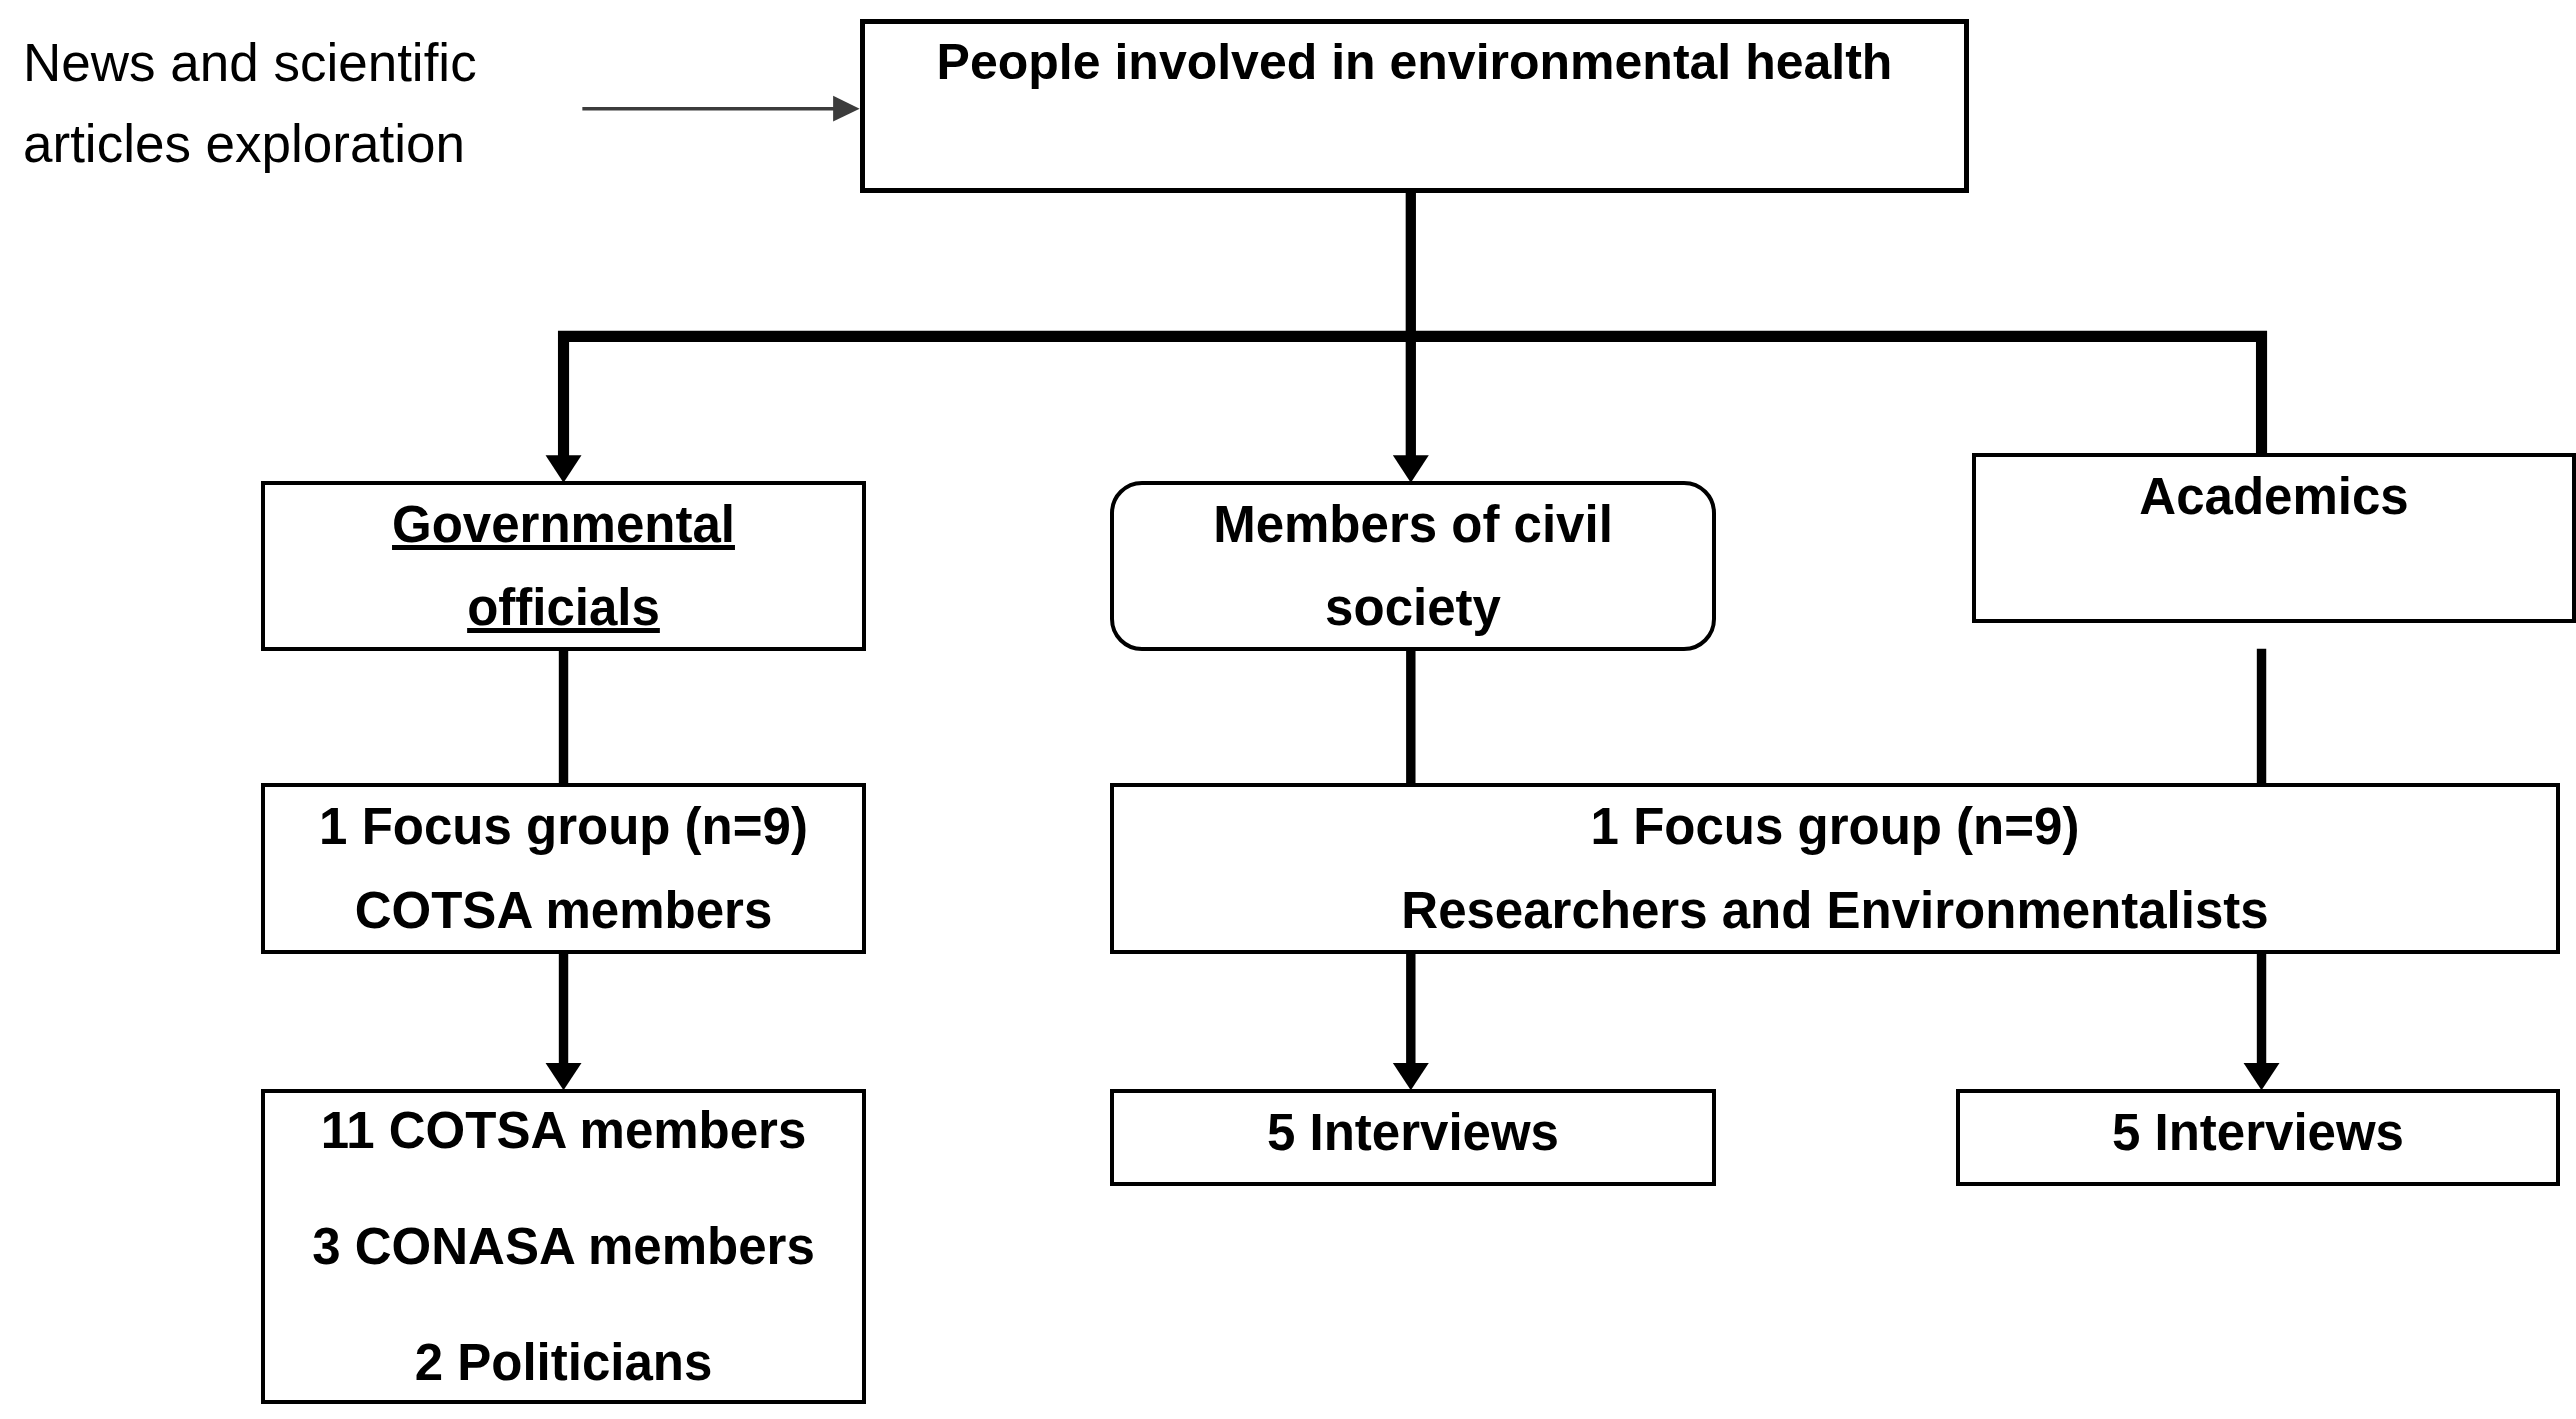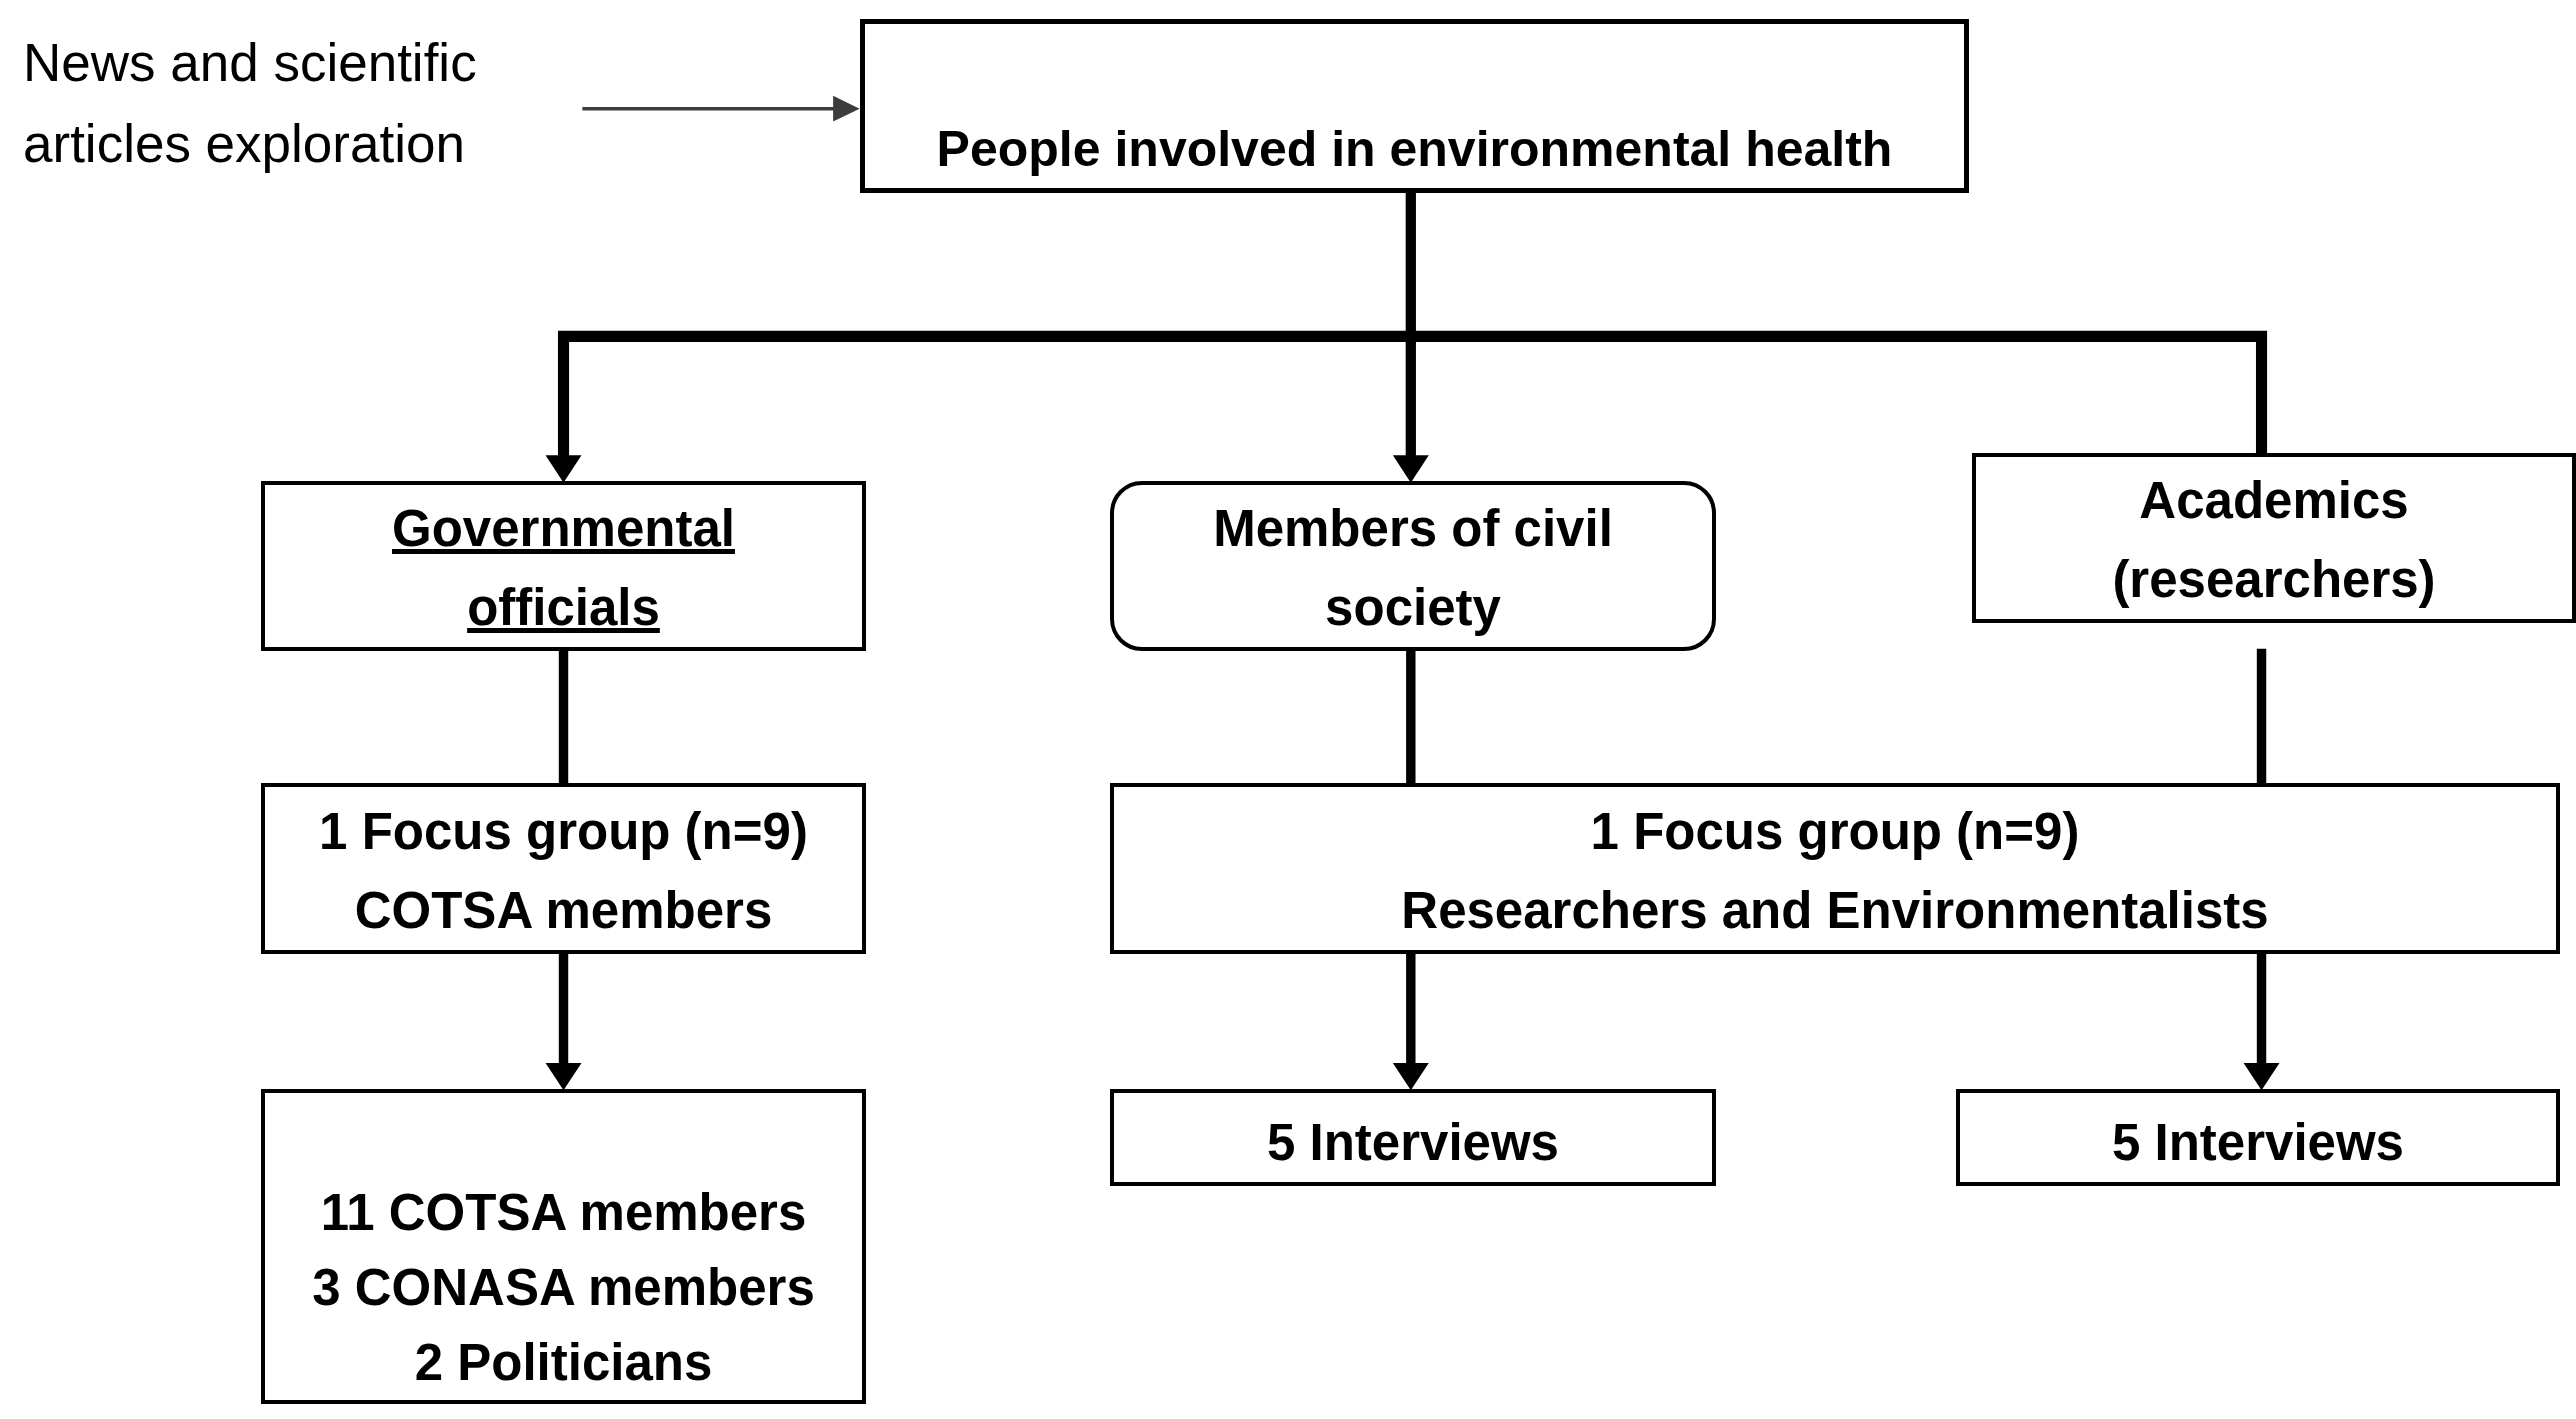--- a/index.html
+++ b/index.html
@@ -62,21 +62,21 @@
   }
   .box {
     position: absolute;
     box-sizing: border-box;
     border: 4.3px solid var(--ink, #000000);
     background: var(--box_bg, #ffffff);
     color: var(--ink, #000000);
     display: flex;
     flex-direction: column;
     align-items: center;
-    justify-content: flex-end;
+    justify-content: space-between;
     text-align: center;
     font-weight: bold;
     font-size: 51px;
     line-height: 79px;
     white-space: nowrap;
   }
   #root-box {
     left: 860px; top: 19px; width: 1109px; height: 174px;
     border-width: 5.1px;
     font-size: 50px;
@@ -133,21 +133,20 @@
   <div class="box" id="gov-box">
     <div>Governmental</div>
     <div>officials</div>
   </div>
   <div class="box" id="civil-box">
     <div>Members of civil</div>
     <div>society</div>
   </div>
   <div class="box" id="acad-box">
     <div>Academics</div>
-    <div>(researchers)</div>
   </div>
 
   <div class="box" id="focus-gov-box">
     <div>1 Focus group (n=9)</div>
     <div>COTSA members</div>
   </div>
   <div class="box" id="focus-wide-box">
     <div>1 Focus group (n=9)</div>
     <div>Researchers and Environmentalists</div>
   </div>

